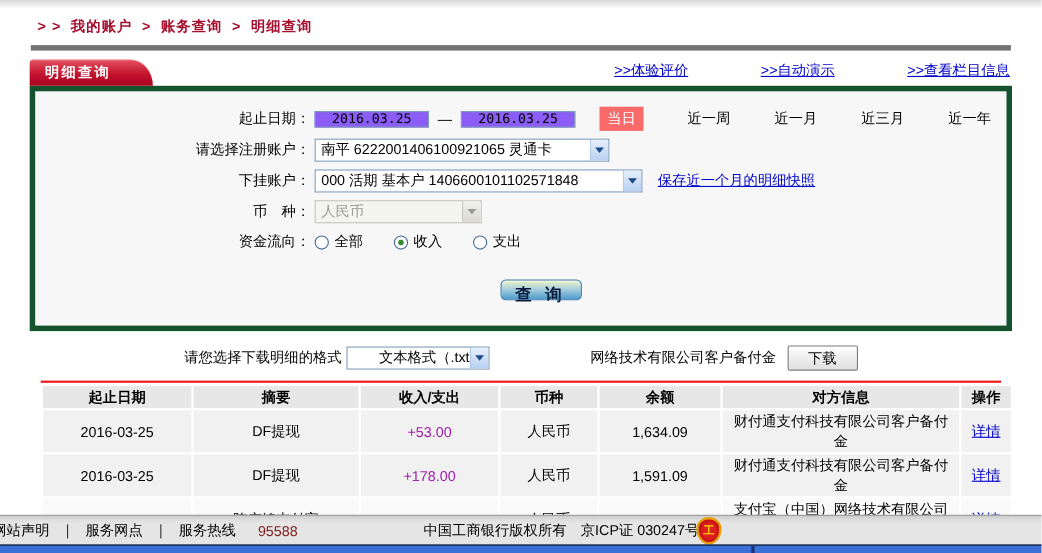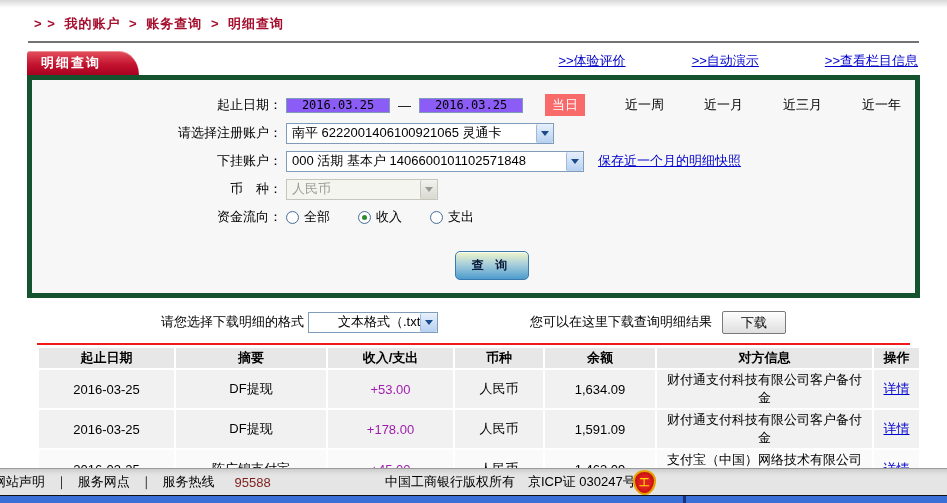--- a/index.html
+++ b/index.html
@@ -6,21 +6,21 @@
   html,body { width:947px; height:503px; }
   body {
     font-family:"Liberation Sans","DejaVu Sans",sans-serif;
     font-size:13px; color:#000; background:#fff; overflow:hidden; position:relative;
   }
   .top-gradient { height:8px; background:linear-gradient(#d9d9d9,#ffffff); }
 
   
   .breadcrumb {
     margin:0 28px; padding:7px 2px 8px 2px; color:#a50e2d; font-weight:bold;
-    border-bottom:2px solid #737373; letter-spacing:1px;
+    border-bottom:5px solid #737373; letter-spacing:1px;
   }
   .breadcrumb .crumb { cursor:pointer; }
   .breadcrumb .sep { padding:0 4px; }
 
   .content { margin:0 27px; }
 
   
   .tab-row { margin-top:8px; height:24px; display:flex; align-items:flex-end; position:relative; }
   .tab {
     width:112px; height:24px; line-height:24px; padding-left:14px;
@@ -74,23 +74,23 @@
     width:13px; height:13px; border-radius:50%; border:1px solid #4a6f96;
     background:radial-gradient(#fff 55%, #dce8f2); margin-right:5px; position:relative;
   }
   .radio-item.checked .radio-circle::after {
     content:""; position:absolute; left:3px; top:3px; width:5px; height:5px; border-radius:50%;
     background:#2e8b2e;
   }
 
   .btn-row { display:flex; justify-content:center; margin-top:22px; }
   .query-btn {
-    width:74px; height:29px; border:1px solid #3a7ab0; border-radius:5px;
+    width:74px; height:19px; border:1px solid #3a7ab0; border-radius:5px;
     background:linear-gradient(#f0f5c8 0%, #a9cfdb 45%, #4d9ccd 100%);
-    font-weight:bold; font-size:12px; letter-spacing:4px; color:#0a1a3a; cursor:pointer;
+    font-weight:bold; font-size:15px; letter-spacing:4px; color:#0a1a3a; cursor:pointer;
     box-shadow:inset 0 1px 0 rgba(255,255,255,.7); text-align:center; line-height:27px;
   }
 
   
   .dl-row { margin-top:9px; height:30px; display:flex; align-items:center; justify-content:center; }
   .dl-label1 { margin-right:4px; }
   .dl-label2 { margin-left:92px; margin-right:10px; }
   .dl-btn {
     width:64px; height:23px; border:1px solid #7a7a7a; border-radius:2px;
     background:linear-gradient(#fefefe,#dfdfdf); cursor:pointer; text-align:center; line-height:21px;
@@ -222,21 +222,21 @@
   </div>
 
   <div class="dl-row">
     <span class="dl-label1">请您选择下载明细的格式</span>
     <span class="sel w-format">
       <span class="sel-txt">文本格式（.txt）</span>
       <span class="sel-btn">
           <span class="chev"></span>
         </span>
     </span>
-    <span class="dl-label2">您可以在这里下载查询明细结果</span>
+    <span class="dl-label2">网络技术有限公司客户备付金</span>
     <div class="dl-btn">下载</div>
   </div>
 
   <div class="red-line"></div>
 
   <table class="results">
     <colgroup>
       <col style="width:135px">
         <col style="width:150px">
         <col style="width:125px">

